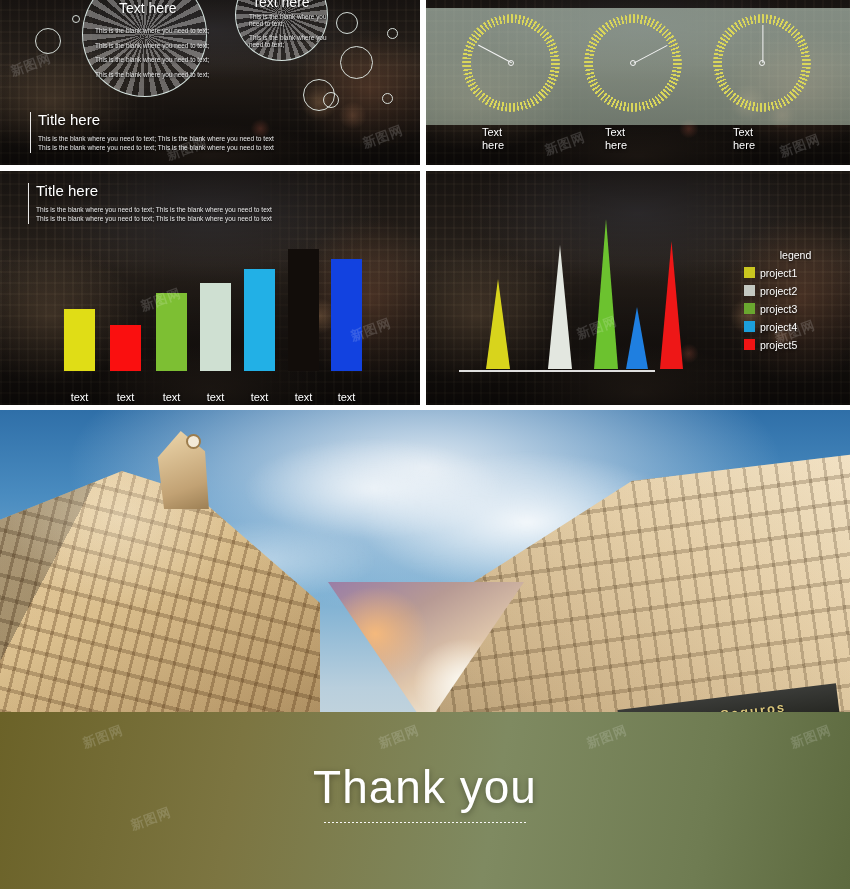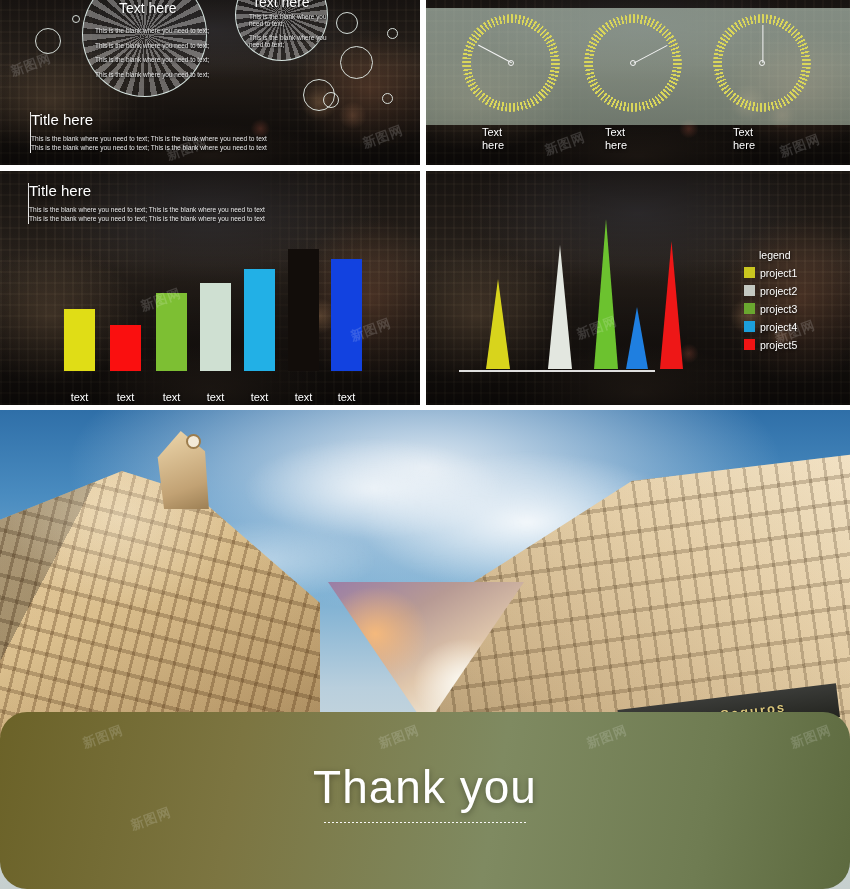--- a/index.html
+++ b/index.html
@@ -66,21 +66,21 @@
     overflow:hidden;
   }
   .c-head {
     position:absolute; color:#fff; font-size:14px; font-weight:400;
     text-shadow:0 1px 3px rgba(0,0,0,.9); white-space:nowrap;
   }
   .c-line {
     color:#e8e8e8; font-size:6.4px; line-height:1.05;
     text-shadow:0 1px 2px rgba(0,0,0,.95); white-space:nowrap;
   }
-  .title-block { position:absolute; border-left:1.6px solid rgba(255,255,255,.9); }
+  .title-block { position:absolute; border-left:1.6px solid rgba(255,255,255,.9); padding-left:7px; }
   .title-block .ttl {
     color:#ffffff; font-size:15px; font-weight:400; line-height:1.1;
     text-shadow:0 1px 4px rgba(0,0,0,.85);
   }
   .title-block .sub {
     color:#e9e9e9; font-size:6.6px; line-height:1.45; margin-top:5px;
     text-shadow:0 1px 2px rgba(0,0,0,.9);
   }
 
   
@@ -113,21 +113,21 @@
   
   #slide3 { left:0; top:171px; width:420px; height:234px; }
   .bar { position:absolute; bottom:34px; width:31px; }
   .bar-label {
     position:absolute; bottom:2px; width:31px; text-align:center;
     color:#fff; font-size:11px; line-height:1.0; word-break:break-all;
     text-shadow:0 1px 3px rgba(0,0,0,.9);
   }
 
   
-  #slide4 { left:426px; top:171px; width:424px; height:234px; }
+  #slide4 { left:426px; top:171px; width:424px; height:234px;text-align:center; }
   .cone { position:absolute; bottom:36px; }
   .baseline {
     position:absolute; left:33px; bottom:33px; width:196px; height:2.5px;
     background:rgba(245,245,245,.9);
   }
   .legend { position:absolute; right:18px; top:78px; width:88px; }
   .legend-title {
     color:#fff; font-size:10.5px; margin-bottom:5px; padding-left:15px;
     text-shadow:0 1px 3px rgba(0,0,0,.9);
   }
@@ -207,21 +207,20 @@
   }
   .tri-frame {
     position:absolute; left:322px; top:166px; width:208px; height:156px;
     background:#7e8158;
     clip-path: polygon(0% 0%, 100% 0%, 50% 100%);
     z-index:-1;
   }
   .green-band {
     position:absolute; left:0; right:0; bottom:0; height:177px;
     background: linear-gradient(100deg,#6b6228 0%, #7c7541 28%, #7f8a61 58%, #6f7c52 82%, #5d6a3f 100%);
-    border-radius: 27px;
   }
   .thankyou {
     position:absolute; left:0; right:0; top:48px; text-align:center;
     color:#fff; font-size:46px; font-weight:300; letter-spacing:1px;
     text-shadow:0 2px 6px rgba(0,0,0,.35);
   }
   .ty-rule {
     position:absolute; left:50%; transform:translateX(-50%); top:110px;
     width:202px; height:1px;
     background: repeating-linear-gradient(90deg, rgba(255,255,255,.95) 0 2px, transparent 2px 4px);

